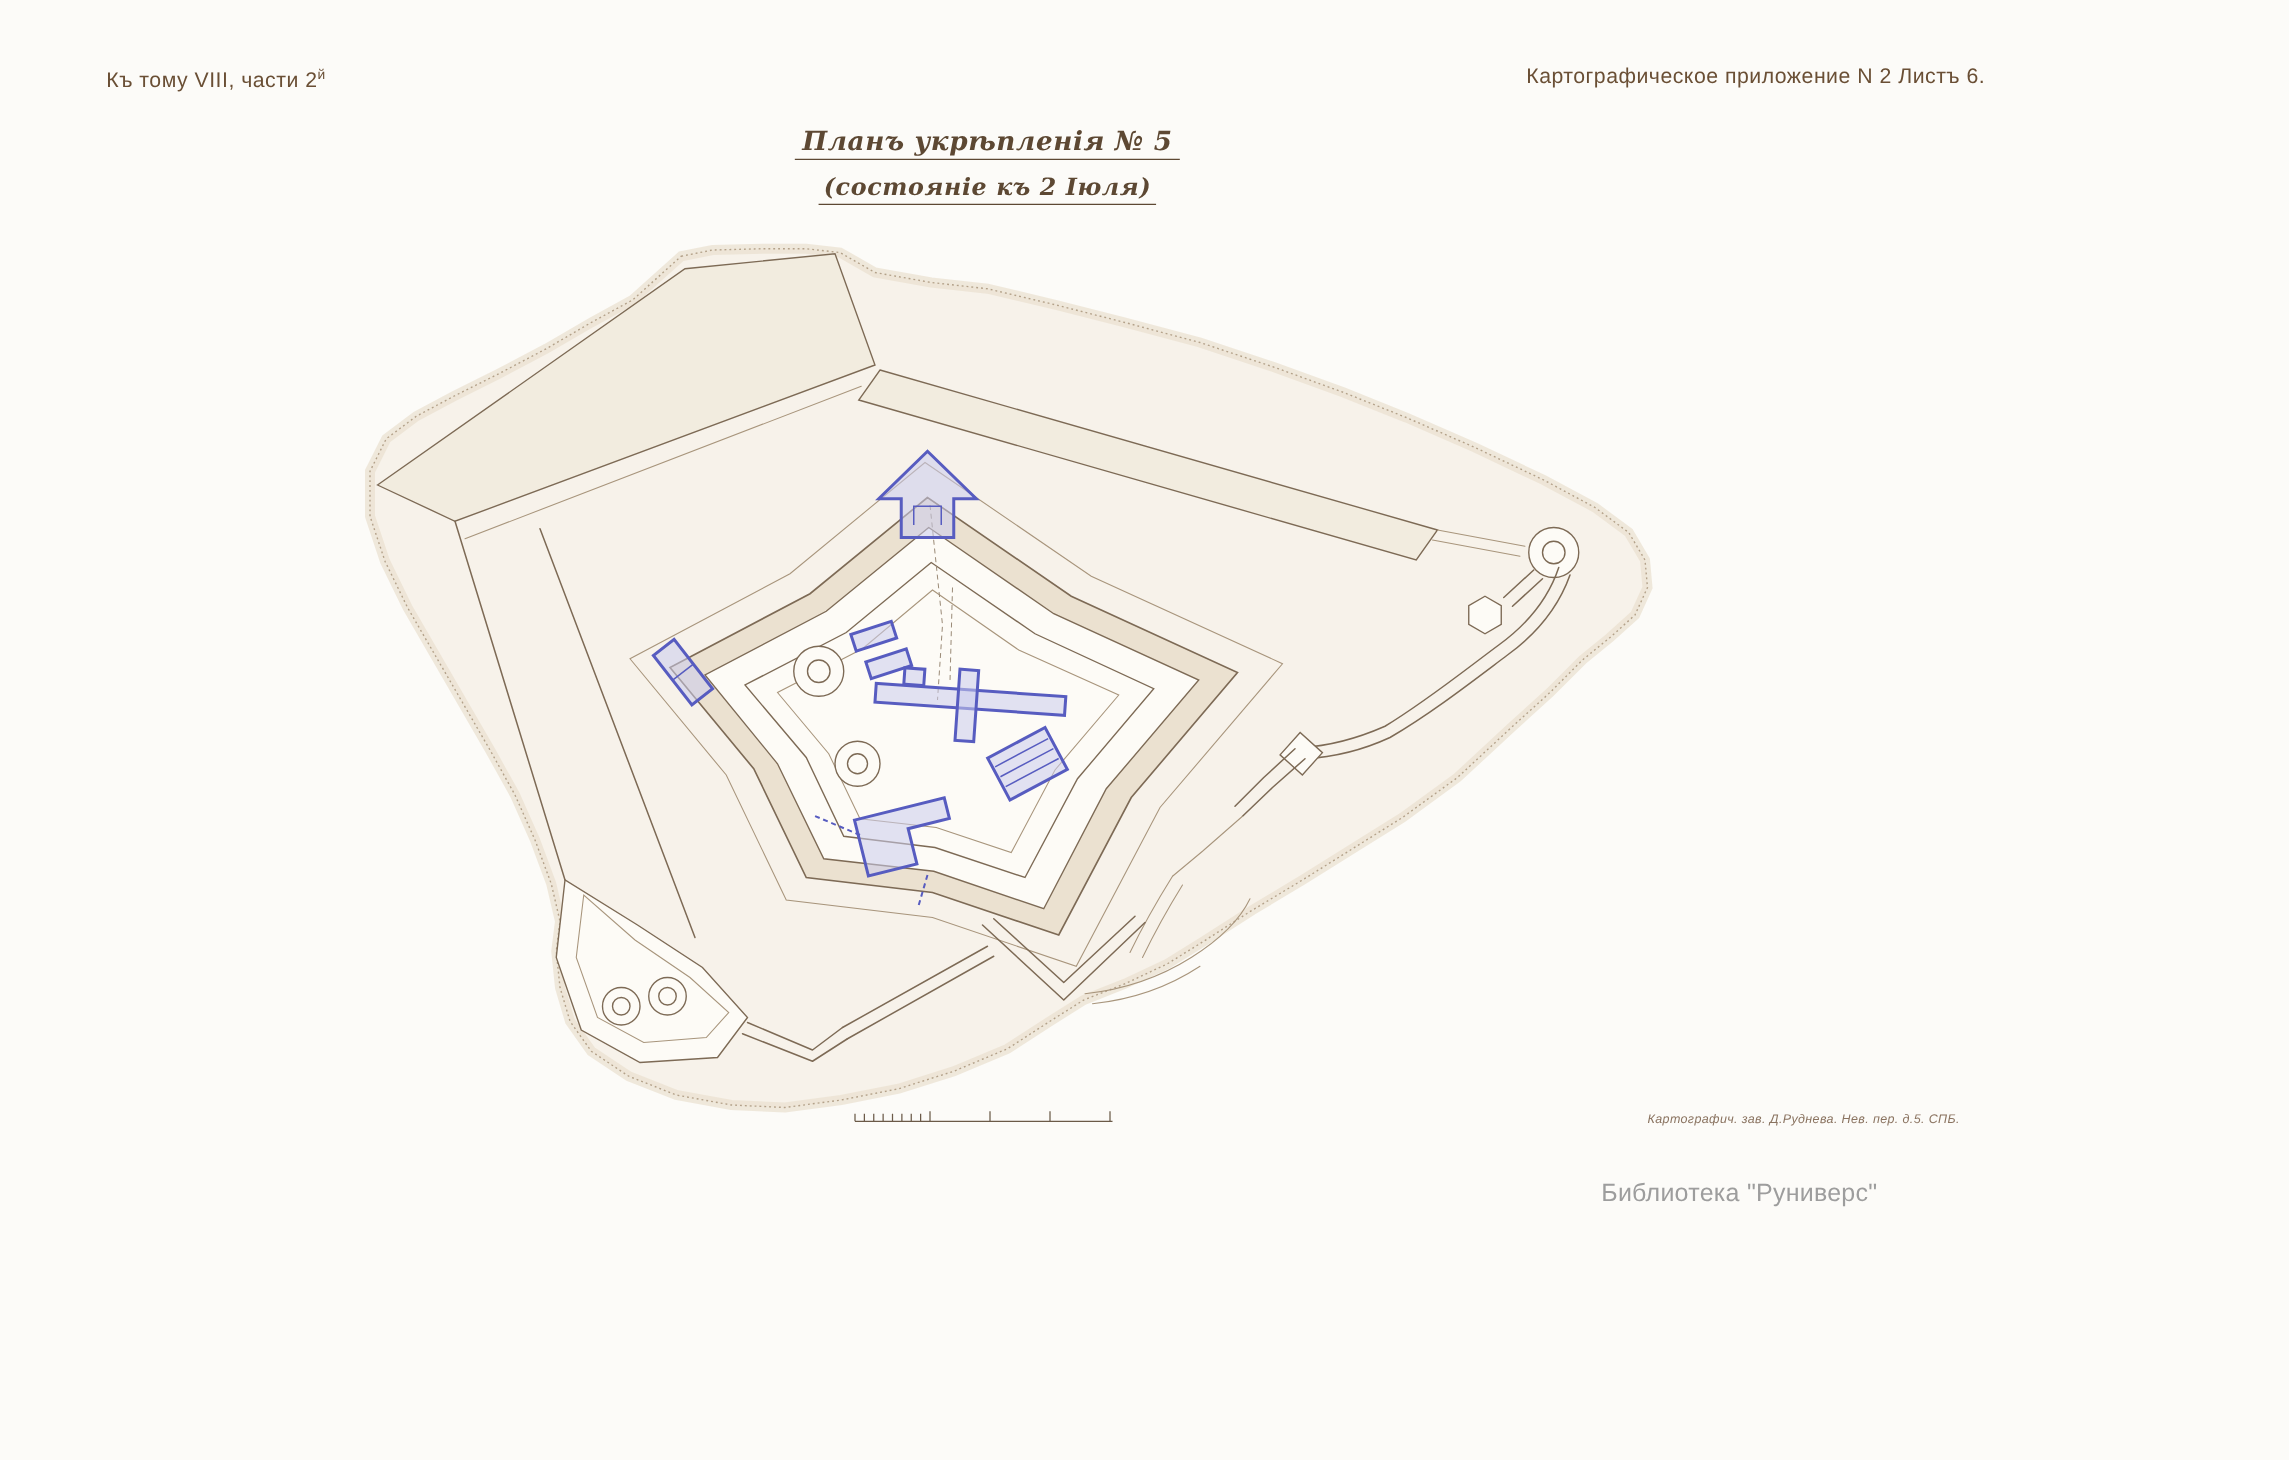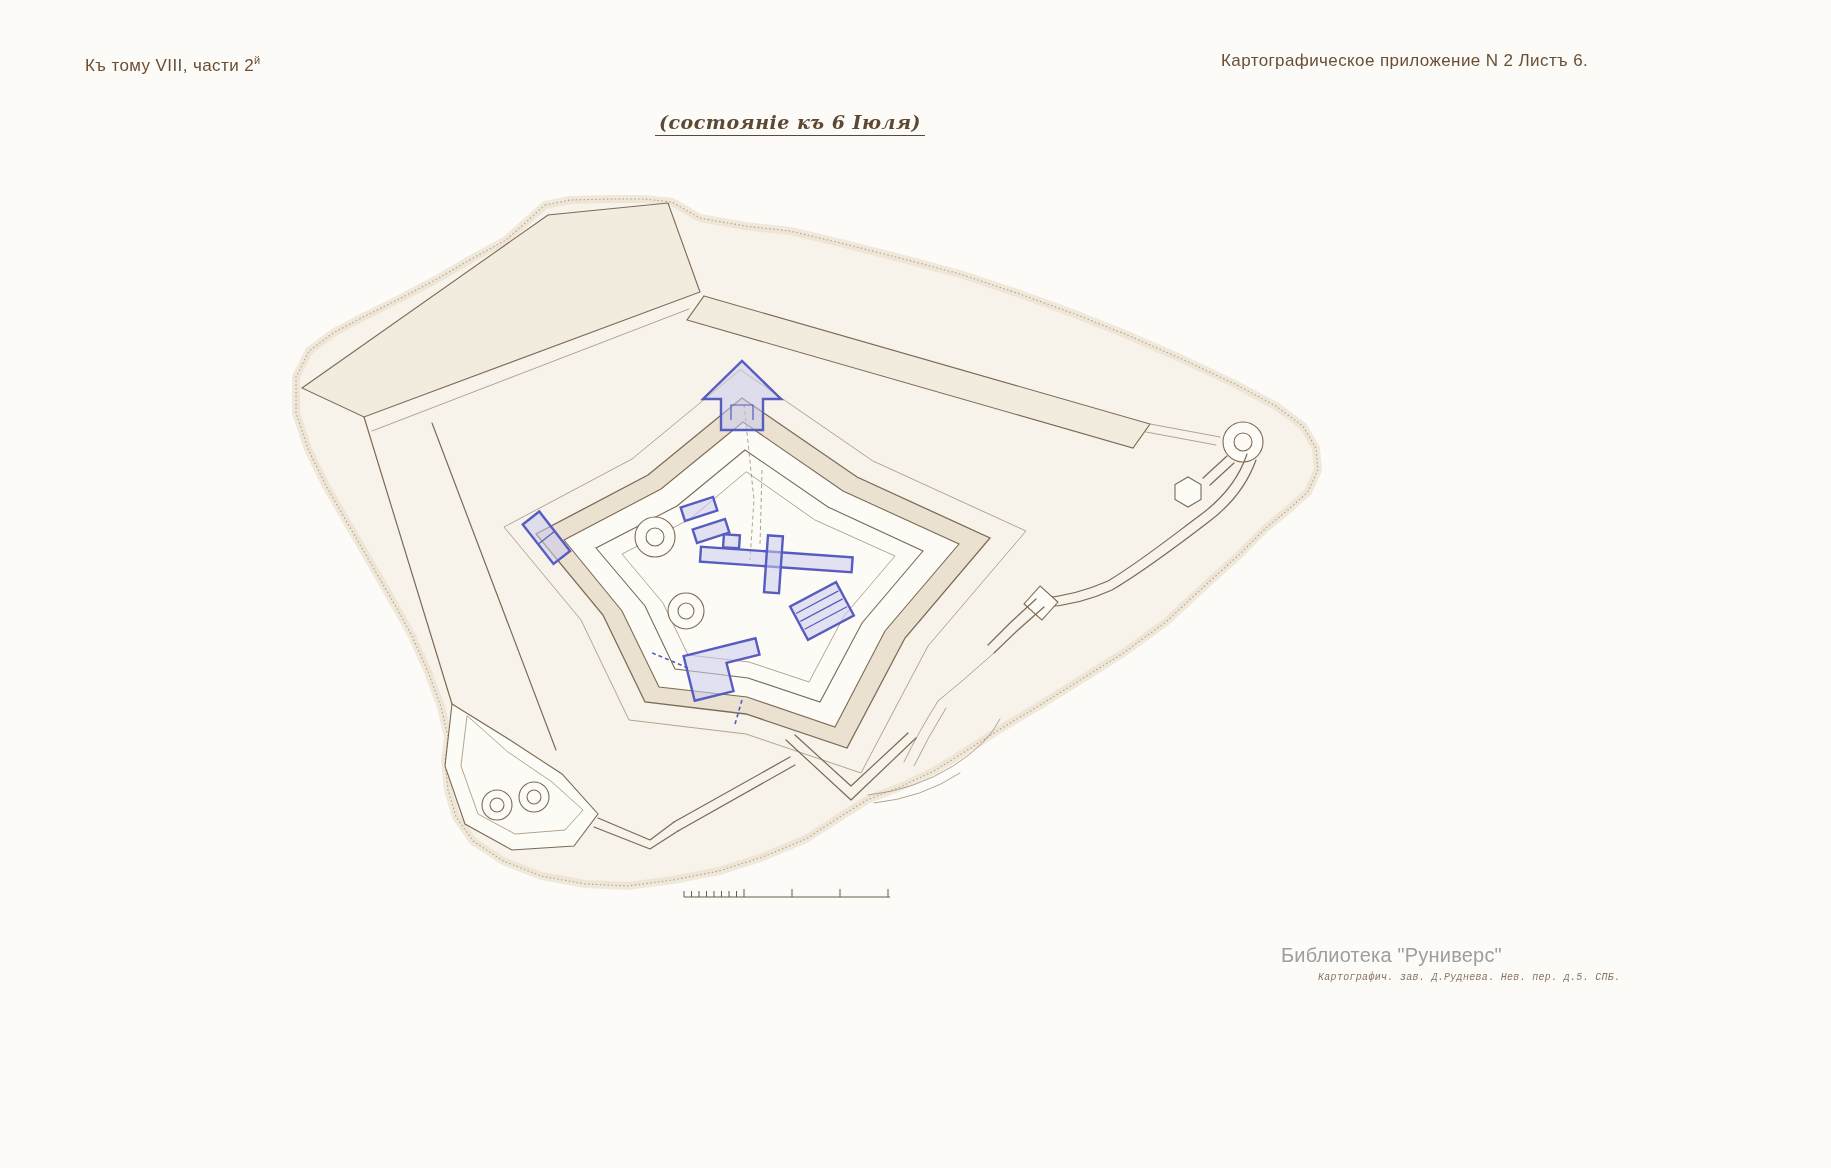--- a/index.html
+++ b/index.html
@@ -17,21 +17,21 @@
   .note{font-size:17px;letter-spacing:.4px;color:var(--text-brown);white-space:nowrap;text-align:center;}
   .note sup{font-size:11px;}
   .note-tl{left:85px;top:54px;}
   .note-tr{left:1178px;top:51px;margin-left:43px;}
   .title-wrap{left:790px;top:100px;transform:translateX(-50%);text-align:center;color:var(--title-brown);
     font-family:"DejaVu Serif", serif;font-style:italic;font-weight:bold;}
   .title-line1{font-size:21px;display:inline-block;border-bottom:1.5px solid var(--title-brown);
     padding:0 6px 2px;letter-spacing:.5px;}
   .title-line2{font-size:19px;display:inline-block;border-bottom:1.5px solid var(--title-brown);
     padding:0 4px 2px;margin-top:11px;letter-spacing:.5px;}
-  .credit{left:1318px;top:972px;font-family:Liberation Mono, monospace;font-style:italic;
+  .credit{left:1318px;top:890px;font-family:Liberation Sans, sans-serif;font-style:italic;
     font-size:10px;color:#8a7360;letter-spacing:.3px;white-space:nowrap;}
   .watermark{left:1281px;top:944px;font-size:20px;color:var(--watermark-gray);letter-spacing:.2px;white-space:nowrap;}
 
   svg{position:absolute;inset:0;}
   .blob-fill{fill:var(--blob);stroke:none;}
   .blob-shade{fill:none;stroke:#eadfce;stroke-width:8;opacity:.7;}
   .blob-edge{fill:none;stroke:#b3a189;stroke-width:1.1;stroke-dasharray:1.5 2.4;}
   .wash{fill:var(--wash);stroke:var(--ink);stroke-width:1.1;}
   .ditch{fill:var(--ditch);stroke:var(--ink);stroke-width:1.3;}
   .paper{fill:var(--paper);stroke:var(--ink);stroke-width:1.1;}
@@ -172,19 +172,22 @@
 <div class="abs note note-tl">
   <span>Къ тому VIII, части 2</span><sup>й</sup>
 </div>
 
 <div class="abs note note-tr">
   <span>Картографическое приложение  N 2  Листъ 6.</span>
 </div>
 
 <div class="abs title-wrap">
   <div>
-    <span class="title-line2">(состояніе къ 6 Іюля)</span>
+    <span class="title-line1">Планъ укрѣпленія № 5</span>
+  </div>
+  <div>
+    <span class="title-line2">(состояніе къ 2 Іюля)</span>
   </div>
 </div>
 
 <div class="abs credit">Картографич. зав. Д.Руднева.  Нев. пер. д.5. СПБ.</div>
 
 <div class="abs watermark">Библиотека "Руниверс"</div>
 
 </body></html>

